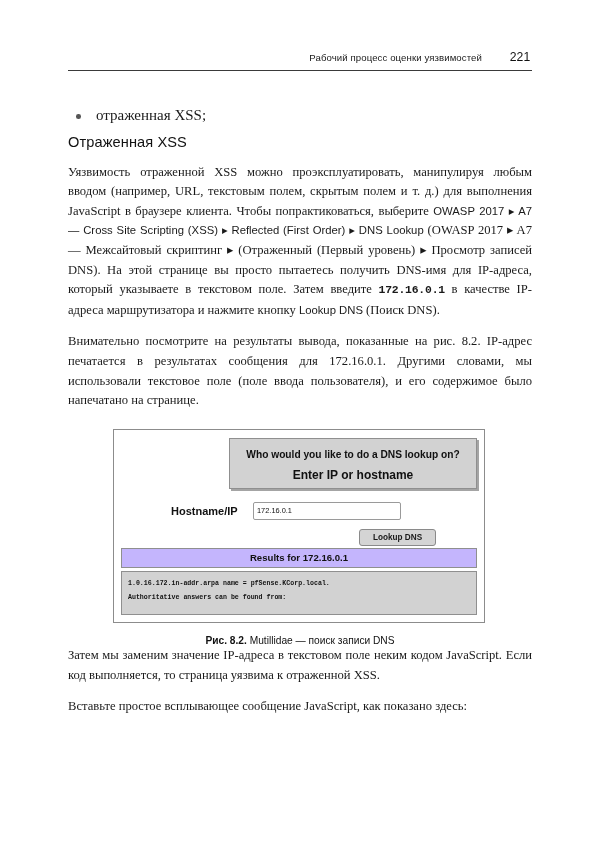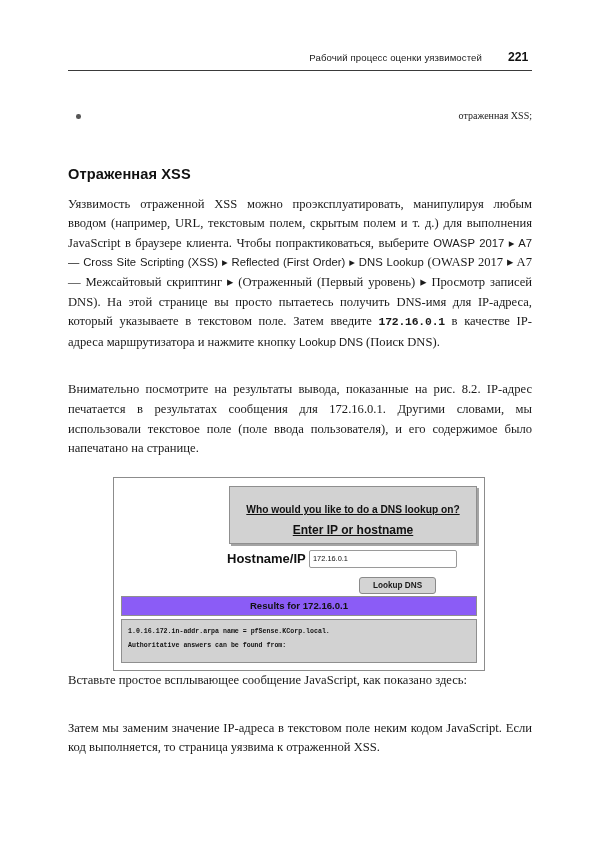--- a/index.html
+++ b/index.html
@@ -34,25 +34,25 @@
     justify-content: flex-end;
     font-family: "Liberation Sans", "DejaVu Sans", sans-serif;
   }
   .runhead-title {
     font-size: 9.6px;
     color: #1a1a1a;
     letter-spacing: 0.1px;
   }
   .runhead-page {
     font-size: 12.2px;
-    font-weight: bold;
+    font-weight: normal;
     color: #111;
     margin-left: 26px;
     min-width: 24px;
-    text-align: left;
+    text-align: center;
   }
   .runhead-rule {
     position: absolute;
     left: 68px;
     top: 70px;
     width: 464px;
     height: 1px;
     background: #3a3a3a;
   }
 
@@ -65,21 +65,21 @@
   }
 
   p.body {
     margin: 0 0 0 0;
     font-size: 12.6px;
     line-height: 19.6px;
     text-align: justify;
     text-justify: inter-word;
     hyphens: manual;
   }
-  p.body + p.body { margin-top: 28px; }
+  p.body + p.body { margin-top: 12px; }
 
   .sans {
     font-family: "Liberation Sans", "DejaVu Sans", sans-serif;
     font-size: 11.3px;
   }
   .mono {
     font-family: "Liberation Mono", "DejaVu Sans Mono", monospace;
     font-size: 11.4px;
     font-weight: bold;
     letter-spacing: -0.2px;
@@ -87,43 +87,42 @@
 
   
   ul.bullets {
     list-style: none;
     margin: 14px 0 0 0;
     padding: 0;
   }
   ul.bullets li {
     position: relative;
     padding-left: 28px;
-    font-size: 10px;
+    font-size: 15px;
     line-height: 19.6px;
     margin-bottom: 7px;
-    text-align: right;
   }
   ul.bullets li::before {
     content: "";
     position: absolute;
     left: 8px;
     top: 8px;
     width: 4.6px;
     height: 4.6px;
     border-radius: 50%;
     background: #555;
   }
 
   
   h2.section {
     font-family: "Liberation Sans", "DejaVu Sans", sans-serif;
     font-size: 14.6px;
-    font-weight: bold;
-    color: #111;
-    margin: 40px 0 13px 0;
+    font-weight: normal;
+    color: #111;
+    margin: 8px 0 13px 0;
     letter-spacing: 0.1px;
   }
 
   
   .figure-wrap {
     margin-top: 18px;
   }
   .figure-box {
     position: relative;
     margin-left: 45px;
@@ -143,22 +142,21 @@
     top: 2px;
     width: 248px;
     box-sizing: border-box;
     background: #d2d2d2;
     border: 1px solid #8f8f8f;
     box-shadow: 2px 2px 0 rgba(90,90,90,0.55);
     text-align: center;
     font-family: "Liberation Sans", "DejaVu Sans", sans-serif;
     font-weight: bold;
     color: #111;
-    padding: 16px 4px 6px 4px;
-    text-decoration: underline;
+    padding: 9px 4px 6px 4px;
   }
   .mut-banner .l1 {
     font-size: 10.2px;
     line-height: 14px;
     white-space: nowrap;
   }
   .mut-banner .l2 {
     font-size: 12px;
     line-height: 14px;
     margin-top: 6px;
@@ -167,23 +165,23 @@
     position: absolute;
     left: 0;
     top: 66px;
     width: 100%;
     display: flex;
     align-items: center;
   }
   .mut-label {
     font-family: "Liberation Sans", "DejaVu Sans", sans-serif;
     font-weight: bold;
-    font-size: 13px;
-    color: #111;
-    margin-left: 106px;
+    font-size: 11px;
+    color: #111;
+    margin-left: 50px;
     width: 68px;
   }
   .mut-input {
     width: 140px;
     height: 12px;
     border: 1px solid #9a9a9a;
     border-radius: 2px;
     background: #ffffff;
     font-family: "Liberation Sans", "DejaVu Sans", sans-serif;
     font-size: 7.4px;
@@ -206,21 +204,21 @@
     border: 1px solid #8a8a8a;
     border-radius: 3px;
     font-family: "Liberation Sans", "DejaVu Sans", sans-serif;
     font-size: 8.2px;
     font-weight: bold;
     color: #1a1a1a;
     padding: 3px 13px 3.5px 13px;
   }
   .mut-results-bar {
     margin-top: 48px;
-    background: #8b5cf6;
+    background: #c4b5fd;
     border: 1px solid #8f8f8f;
     text-align: center;
     font-family: "Liberation Sans", "DejaVu Sans", sans-serif;
     font-weight: bold;
     font-size: 9.6px;
     color: #111;
     padding: 3.5px 0 4px 0;
   }
   .mut-results-body {
     margin-top: 3px;
@@ -294,22 +292,23 @@
 
         <div class="mut-results-bar">Results for 172.16.0.1</div>
 
         <div class="mut-results-body">
           <div>1.0.16.172.in-addr.arpa name = pfSense.KCorp.local.</div>
           <div>Authoritative answers can be found from:</div>
         </div>
 
       </div>
 
+      <div class="figure-caption"><b>Рис. 8.2.</b><span> Mutillidae — поиск записи DNS</span></div>
 
     </div>
 
+    <p class="body after-figure">Затем мы заменим значение IP-адреса в текстовом поле неким кодом JavaScript. Если код выполняется, то страница уязвима к отраженной XSS.</p>
+
     <p class="body">Вставьте простое всплывающее сообщение JavaScript, как показано здесь:</p>
 
-    <p class="body after-figure">Затем мы заменим значение IP-адреса в текстовом поле неким кодом JavaScript. Если код выполняется, то страница уязвима к отраженной XSS.</p>
-
   </div>
 
 </div>
 
 </body></html>

